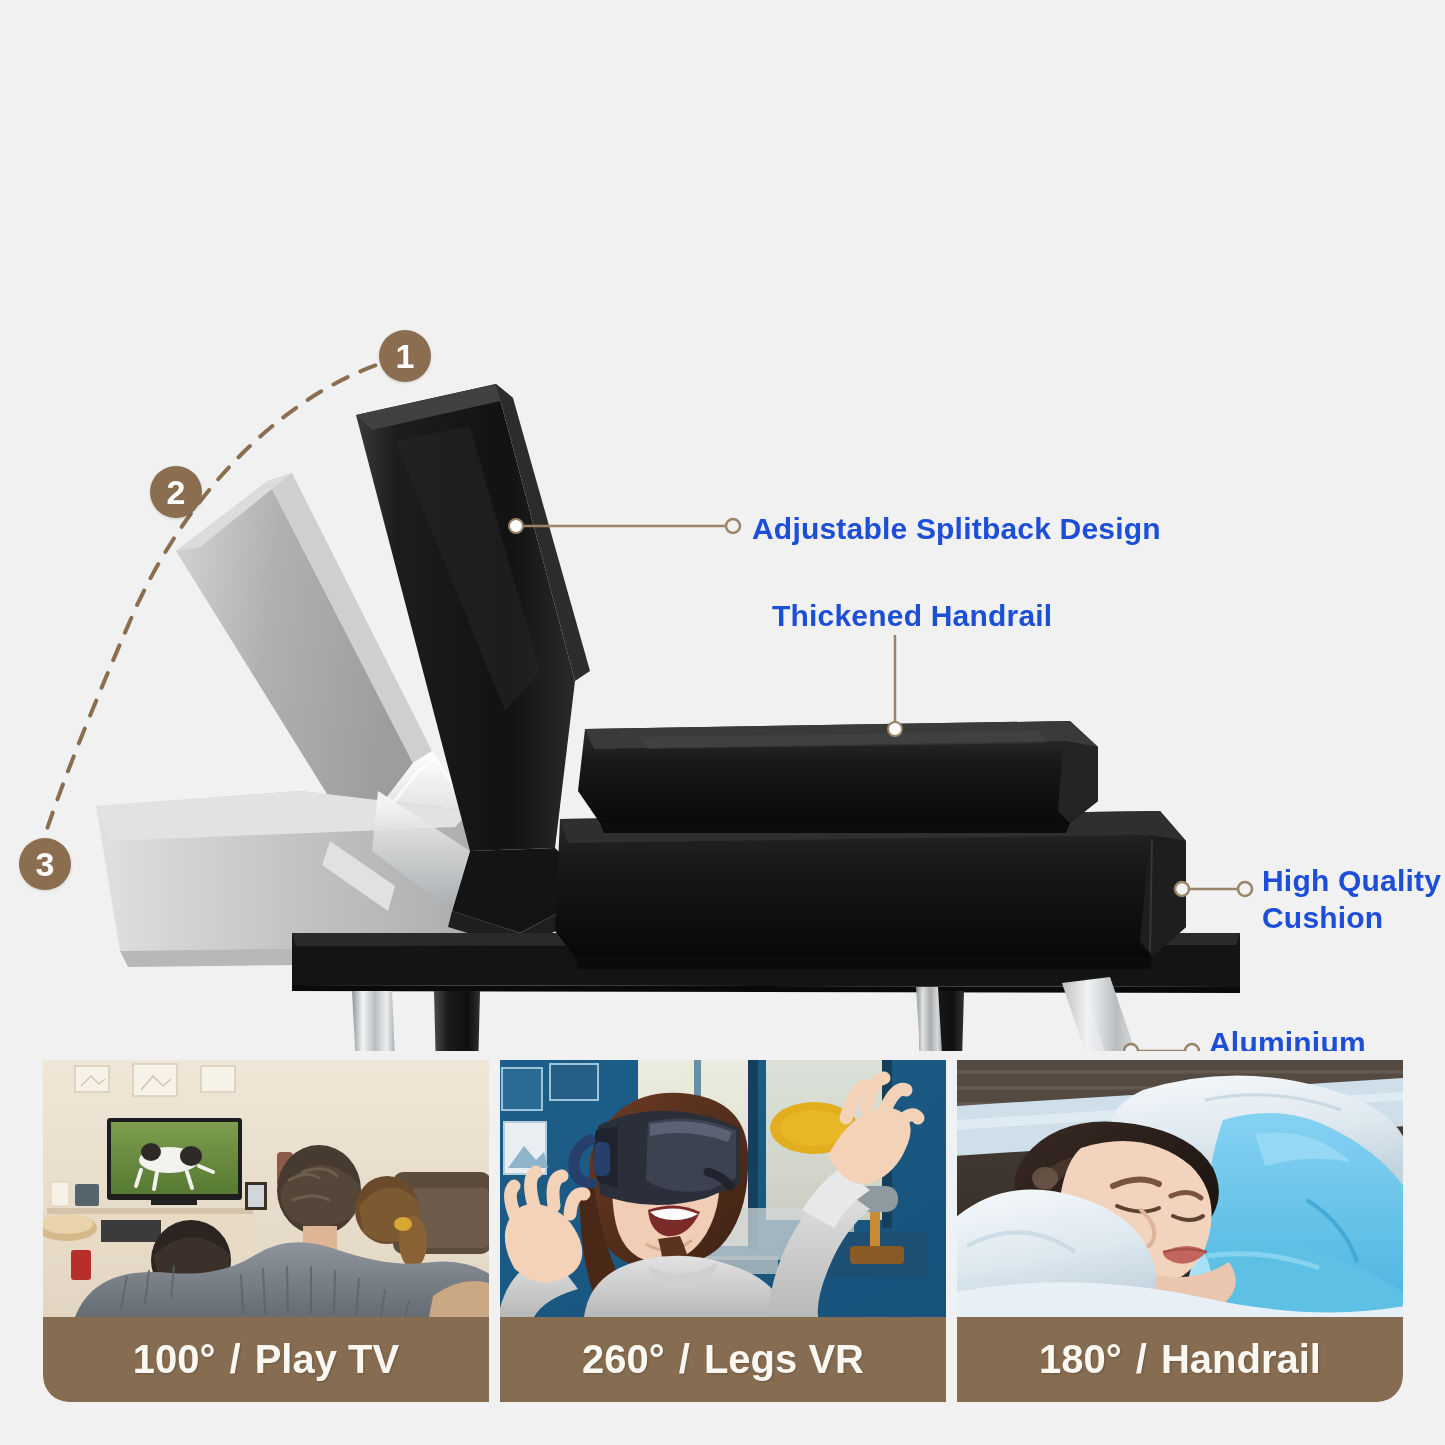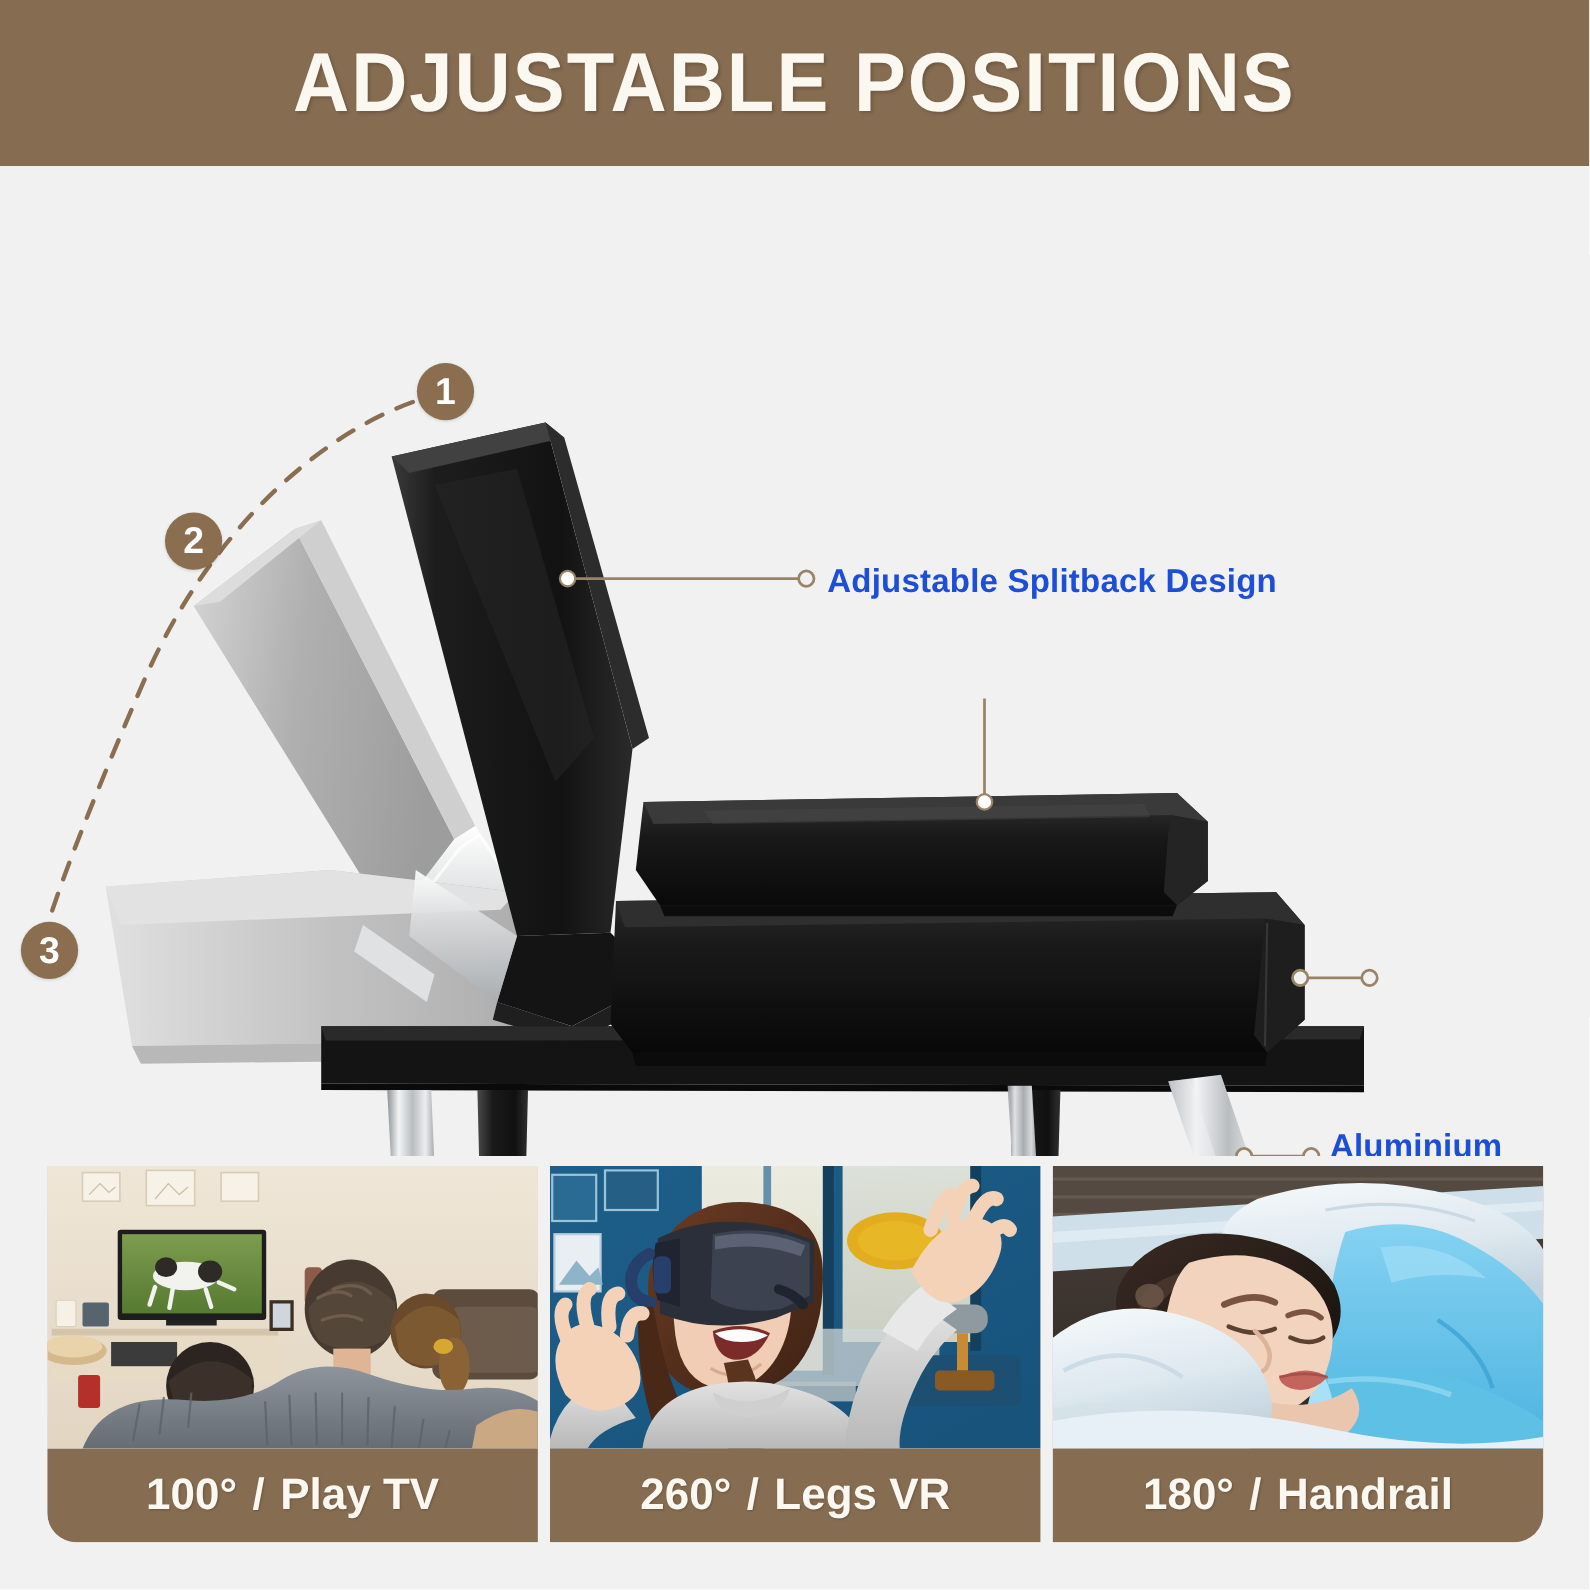--- a/index.html
+++ b/index.html
@@ -142,23 +142,20 @@
     text-shadow: 1px 1px 2px rgba(0,0,0,0.2);
     white-space: nowrap;
   }
   .caption-sep { font-weight: bold; }
 </style>
 </head>
 <body>
 
 <div id="poster">
 
-  <div id="header-banner">
-    <div id="header-title">ADJUSTABLE POSITIONS</div>
-  </div>
 
   <div id="diagram-stage">
 
     <svg id="product-svg" viewBox="0 0 1445 900">
       <defs>
         <linearGradient id="gradBlackPanel" x1="0" y1="0" x2="1" y2="0">
           <stop offset="0%" stop-color="#3a3a3a"></stop>
           <stop offset="18%" stop-color="#1d1d1d"></stop>
           <stop offset="70%" stop-color="#121212"></stop>
           <stop offset="100%" stop-color="#2a2a2a"></stop>
@@ -308,20 +305,23 @@
         <circle cx="1131" cy="900" r="7" fill="#F1F1F1" stroke="#9A8468" stroke-width="2.5"></circle>
         <circle cx="1192" cy="900" r="7" fill="#F1F1F1" stroke="#9A8468" stroke-width="2.5"></circle>
       </g>
     </svg>
 
     <div class="step-badge" id="step-badge-1">1</div>
     <div class="step-badge" id="step-badge-2">2</div>
     <div class="step-badge" id="step-badge-3">3</div>
 
     <div class="callout-label" id="callout-text-splitback">Adjustable Splitback Design</div>
+    <div class="callout-label" id="callout-text-handrail">Thickened Handrail</div>
+    <div class="callout-label" id="callout-text-cushion">High Quality
+Cushion</div>
     <div class="callout-label" id="callout-text-legs">Aluminium
 Alloy Legs</div>
   </div>
 
   <div id="photo-strip">
 
     <div class="photo-card" id="photo-card-0">
       <div class="photo-scene">
         <svg viewBox="0 0 450 257" preserveAspectRatio="xMidYMid slice">
           <defs>

